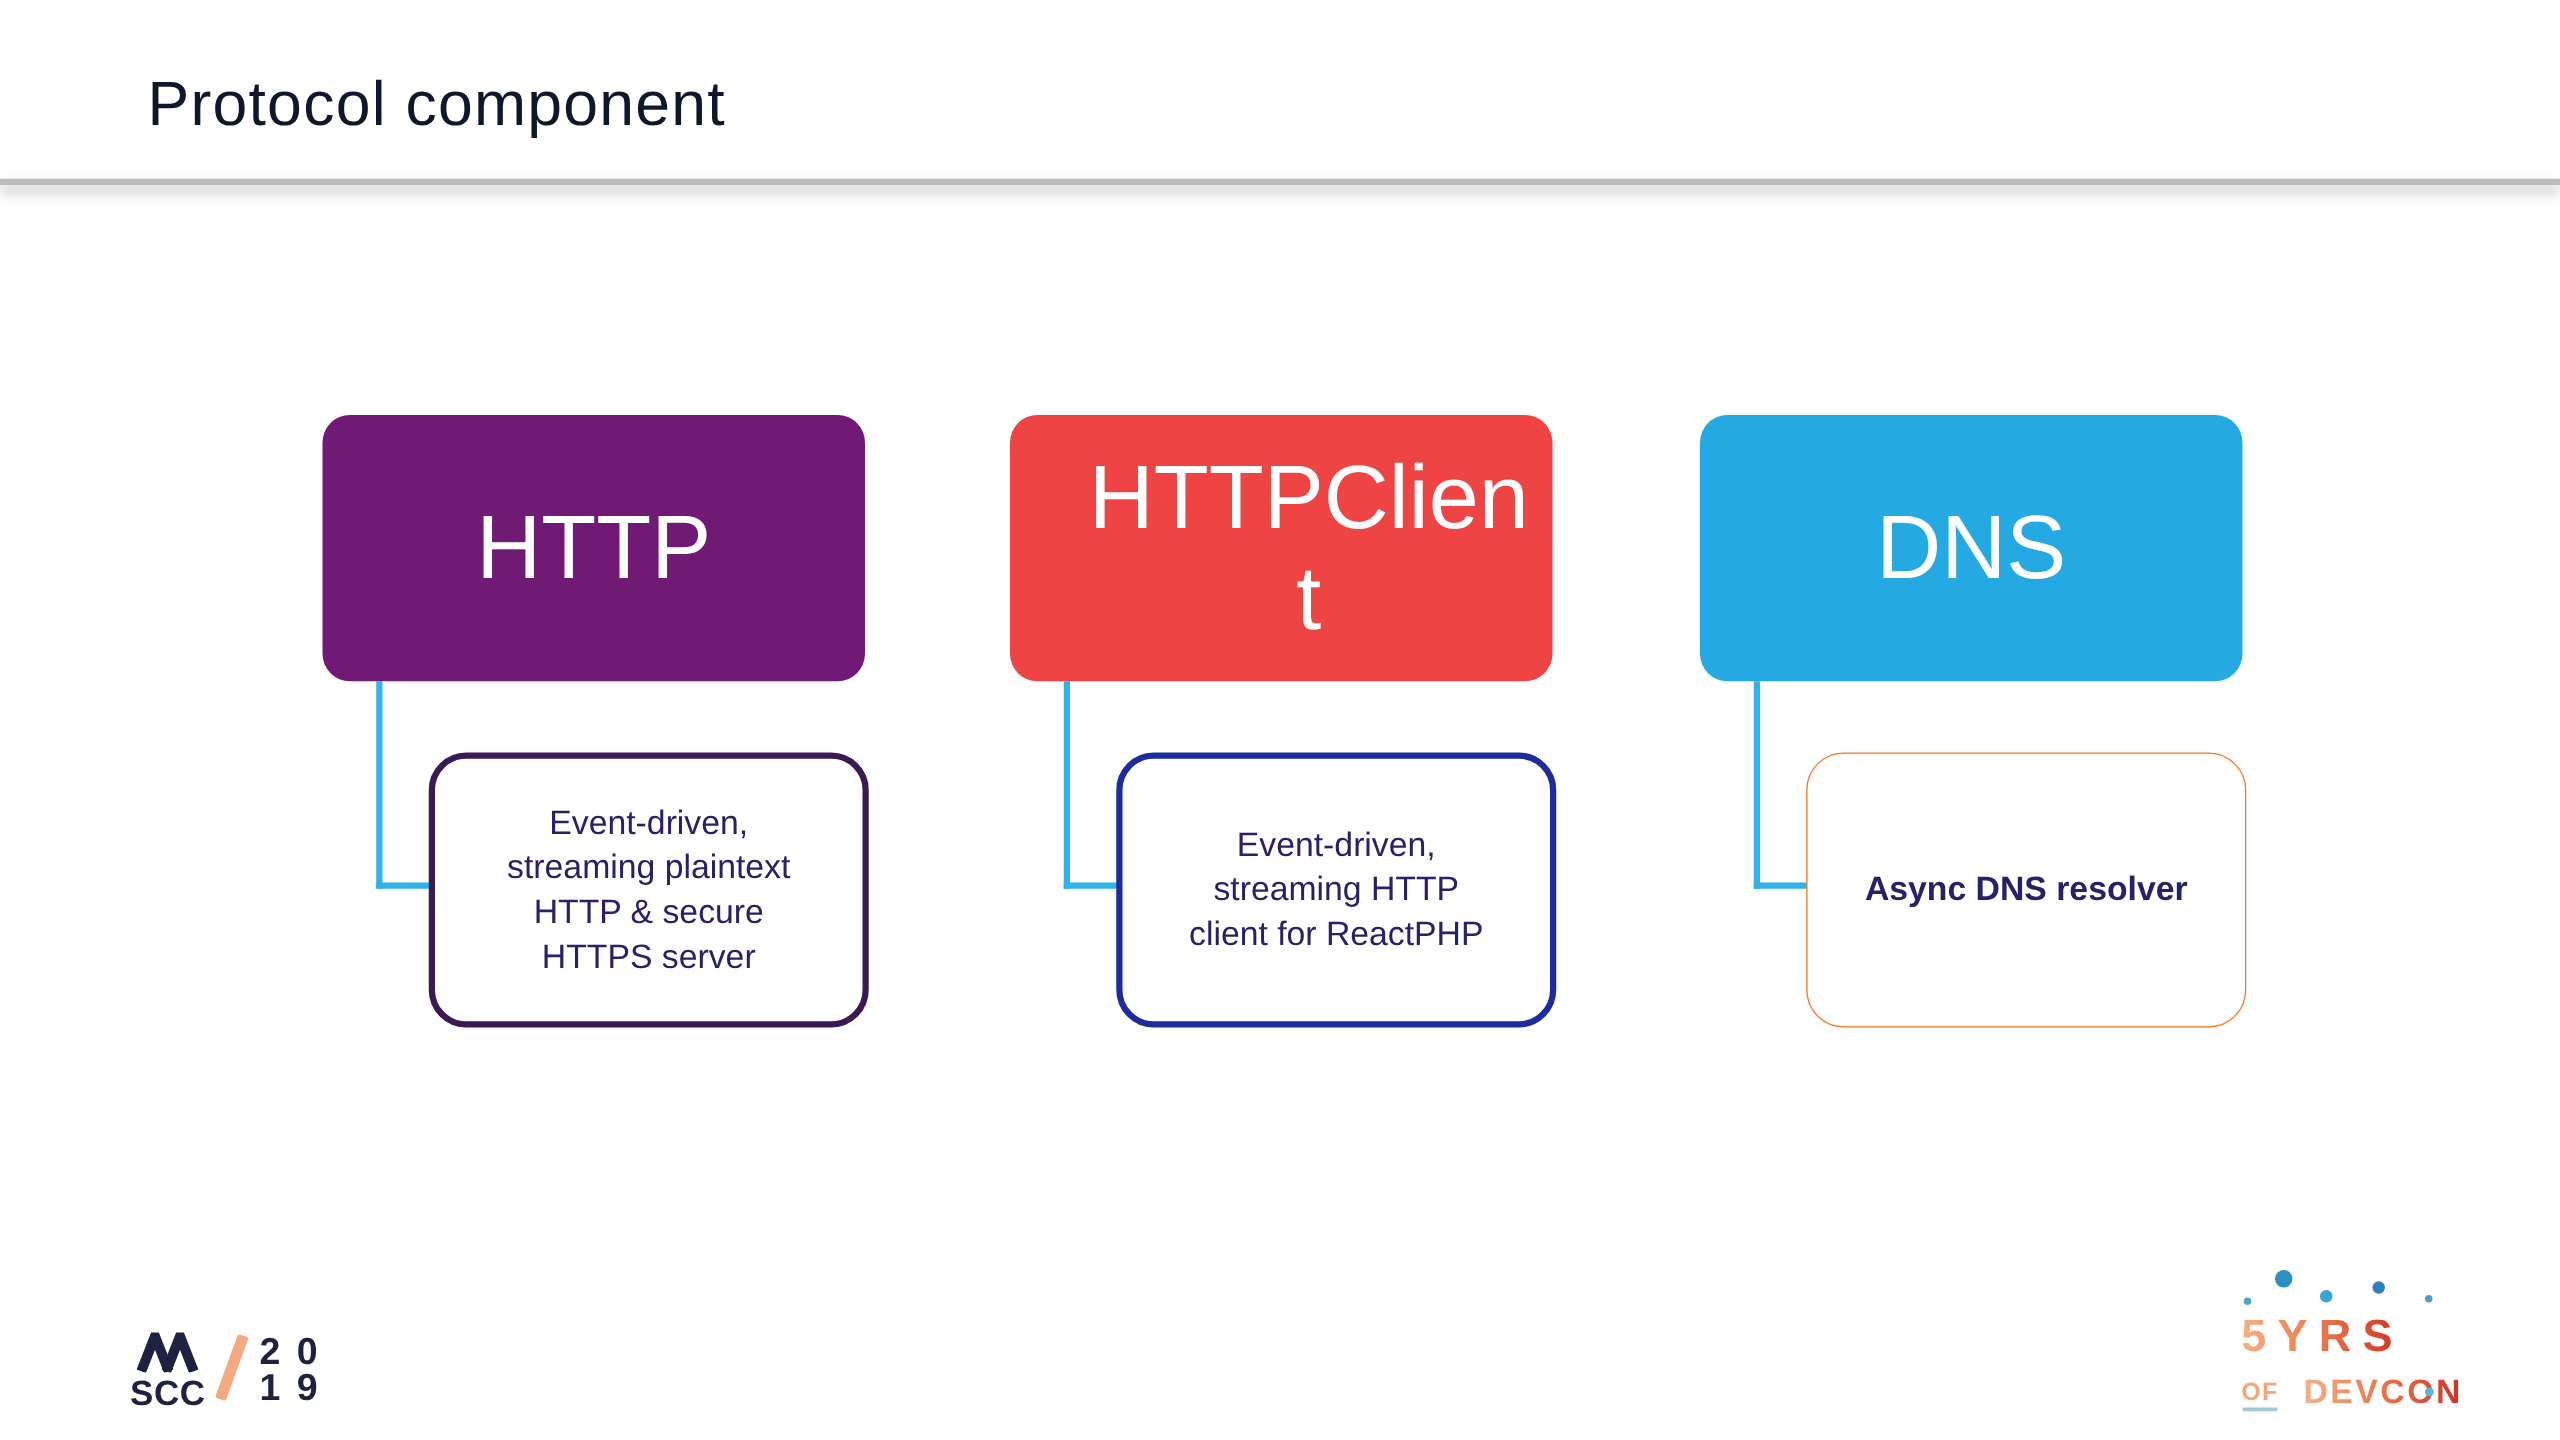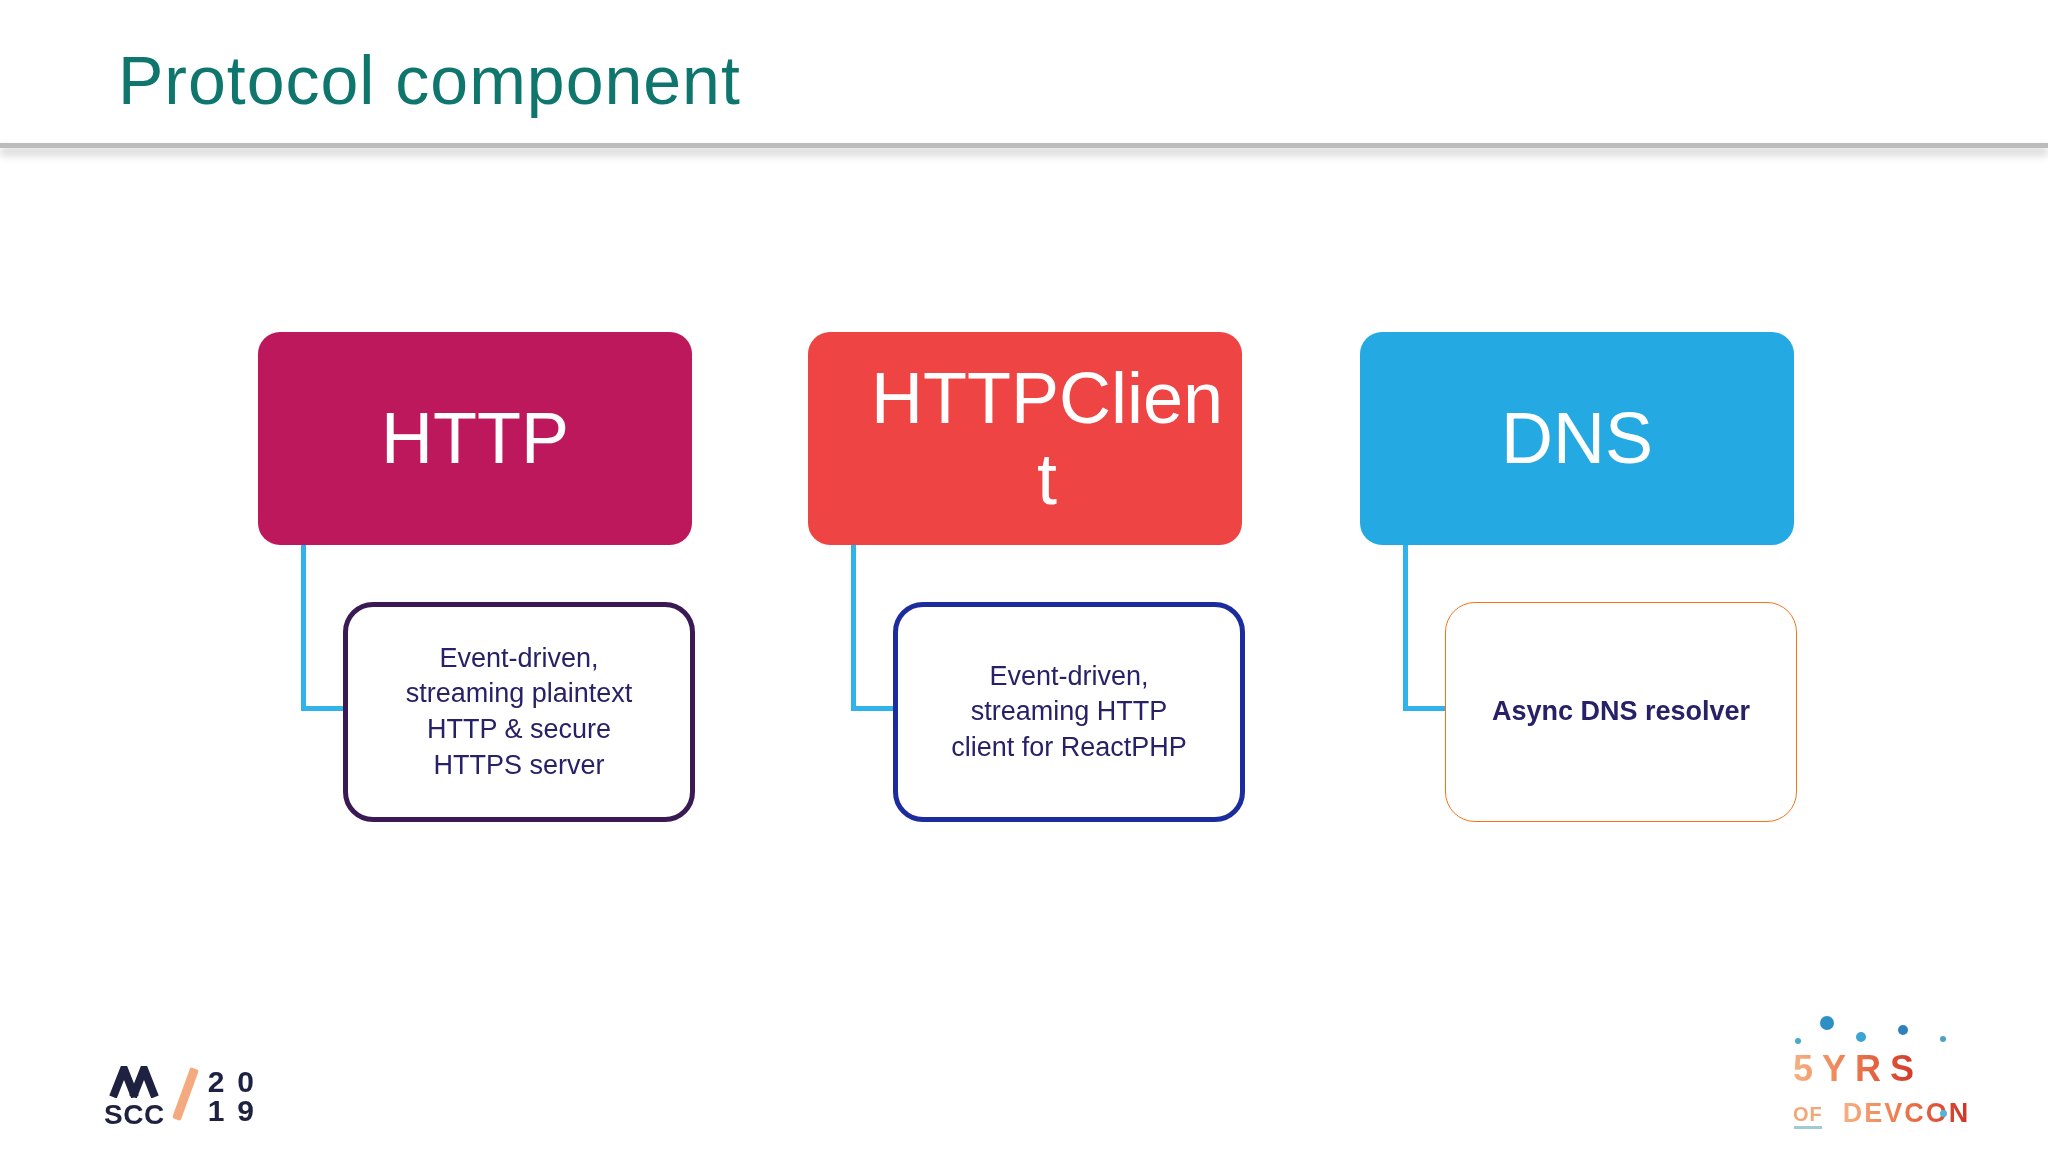--- a/index.html
+++ b/index.html
@@ -1,23 +1,23 @@
 <!DOCTYPE html>
 <html><head>
 <meta charset="utf-8">
 <style>
   * { box-sizing: border-box; margin: 0; padding: 0; }
   html, body { width: 2048px; height: 1152px; background: #ffffff; overflow: hidden; }
   body { font-family: "Liberation Sans", sans-serif; position: relative; }
 
   
   .slide-title {
-    position: absolute; left: 118px; top: 41px;
-    font-size: 68px; font-weight: 400; letter-spacing: 1px;
-    color: #0f766e;
+    position: absolute; left: 118px; top: 54px;
+    font-size: 50px; font-weight: 400; letter-spacing: 1px;
+    color: #0f172a;
   }
   .title-divider {
     position: absolute; left: 0; top: 143px; width: 2048px; height: 5px;
     background: #BCBCBC;
     box-shadow: 0 6px 9px rgba(110,110,110,0.45);
   }
 
   
   .col { position: absolute; top: 332px; width: 434px; }
   .col-0 { left: 258px; }
@@ -25,21 +25,21 @@
   .col-2 { left: 1360px; }
 
   .header-box {
     position: absolute; left: 0; top: 0; width: 434px; height: 213px;
     border-radius: 22px;
     display: flex; align-items: center; justify-content: center;
     text-align: center;
     color: #ffffff; font-size: 72px; line-height: 1.12;
     white-space: pre-line;
   }
-  .col-0 .header-box { background: #be185d; }
+  .col-0 .header-box { background: #701a75; }
   .col-1 .header-box { background: #ef4444; padding-left: 44px; }
   .col-2 .header-box { background: #24A9E2; }
 
   .connector {
     position: absolute; left: 43px; top: 213px;
     width: 44px; height: 166px;
     border-left: 5px solid #2FB3EA;
     border-bottom: 5px solid #2FB3EA;
   }
 

